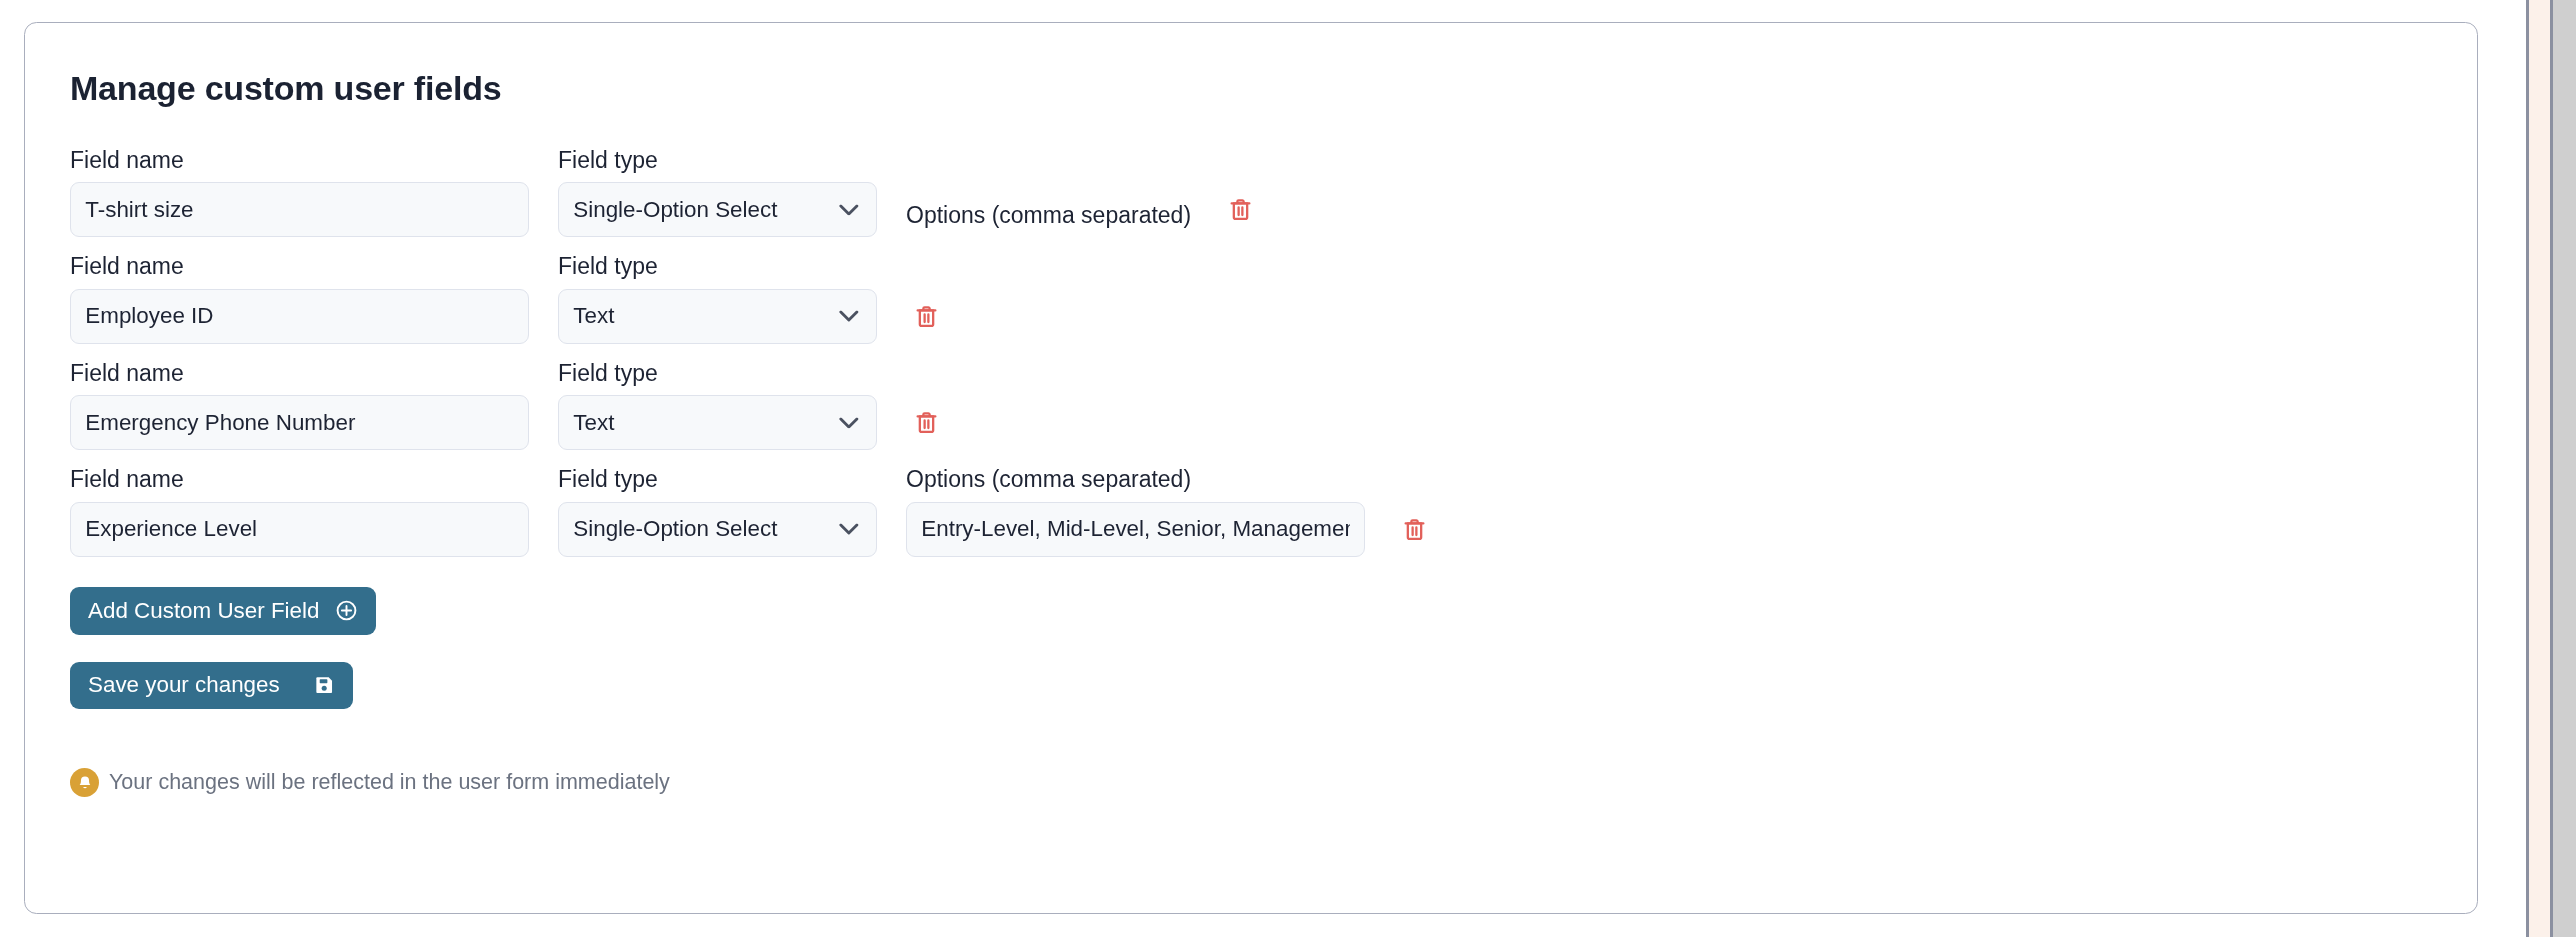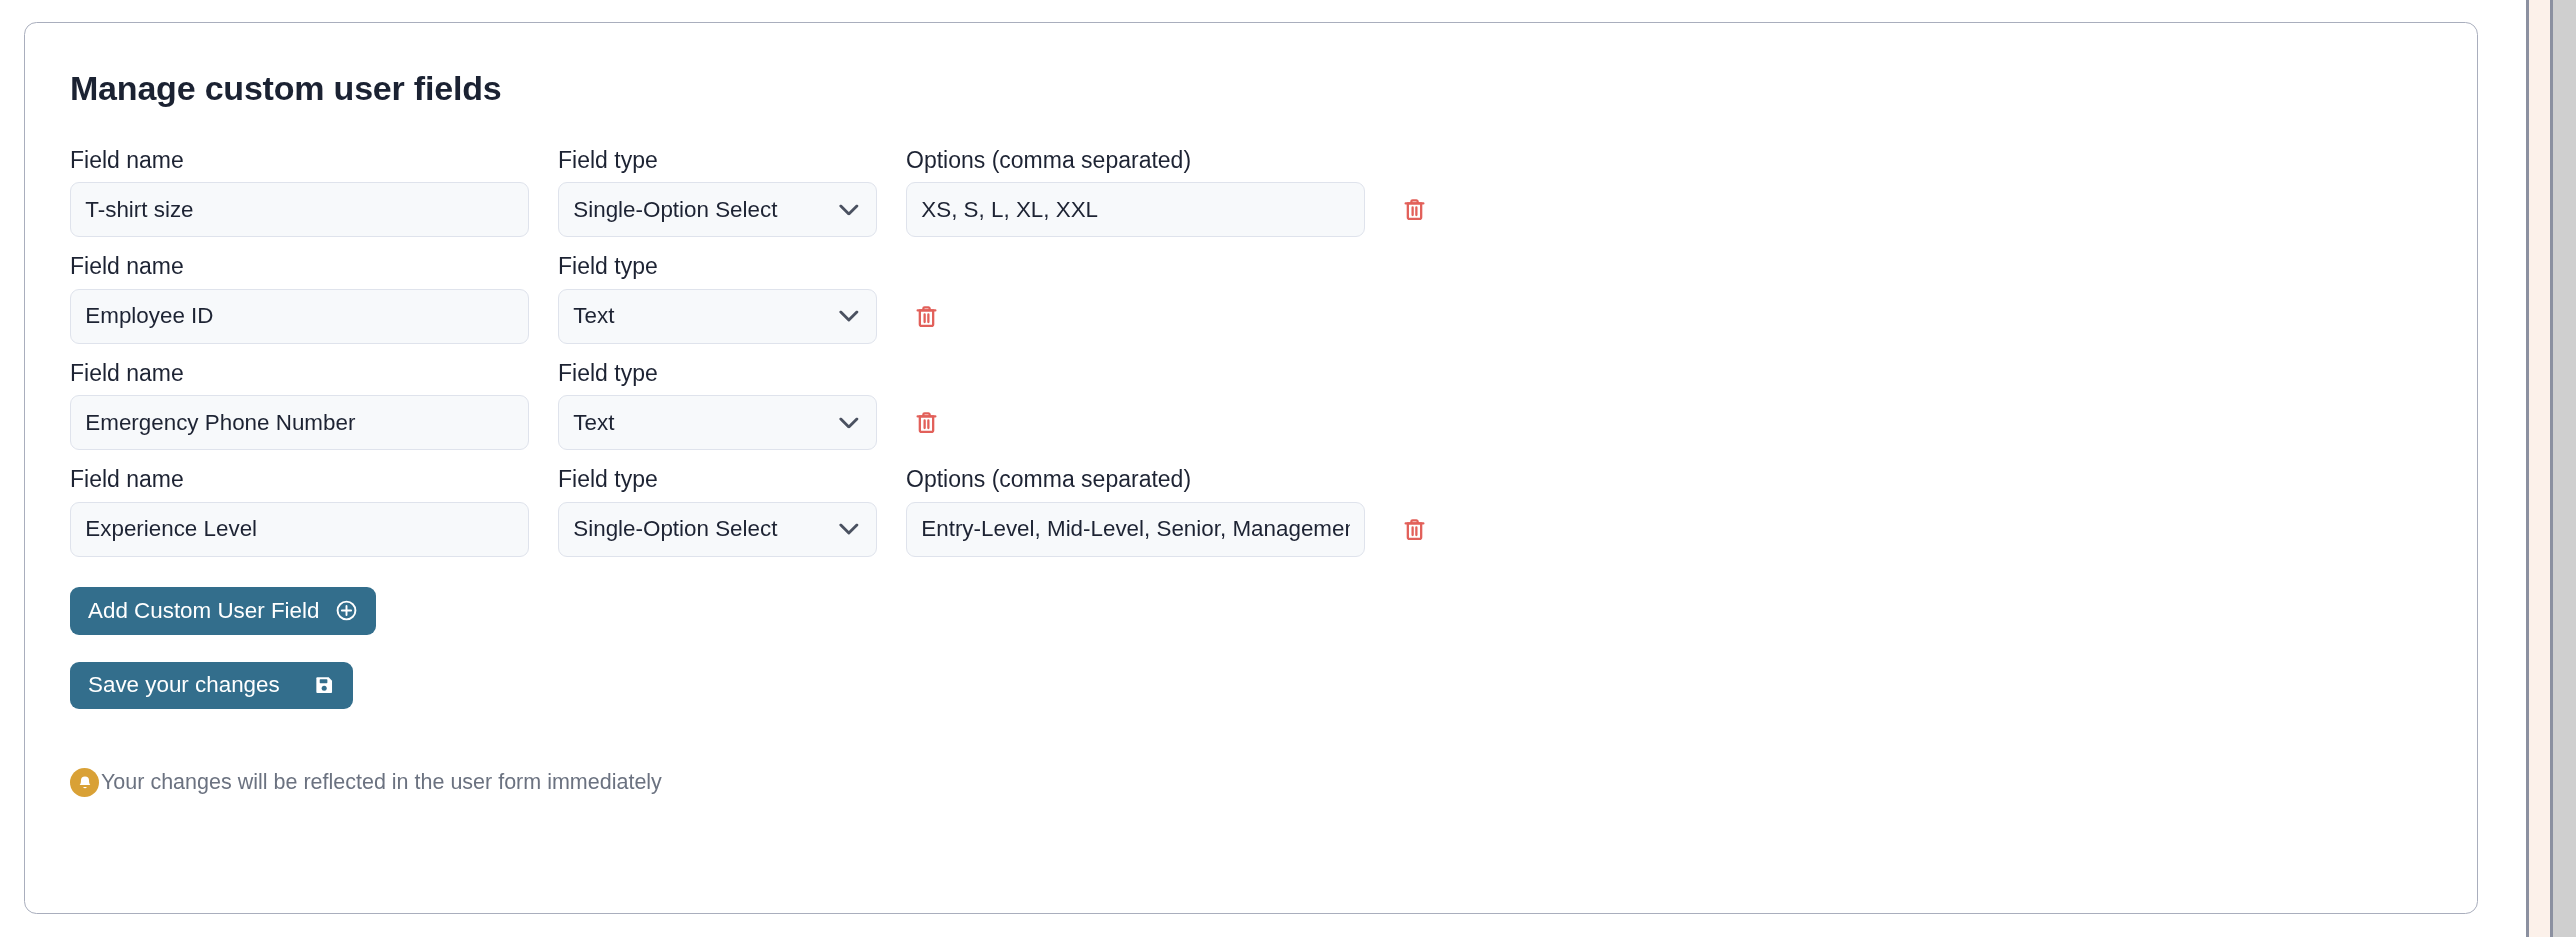--- a/index.html
+++ b/index.html
@@ -161,21 +161,21 @@
     line-height: 1;
   }
   .btn-add { margin-top: 14.3px; text-align: right; }
   .btn-save { margin-top: 27px; gap: 33px; }
   .btn svg { display: block; }
 
   
   .footnote {
     display: flex;
     align-items: center;
-    gap: 2px;
+    gap: 10px;
     margin-top: 59px;
     font-size: 21.5px;
     color: #6b7280;
   }
   .bell-badge {
     width: 29px; height: 29px;
     border-radius: 50%;
     background: #d9a136;
     display: flex; align-items: center; justify-content: center;
     flex: 0 0 auto;
@@ -203,21 +203,20 @@
           <span class="chevron">
             <svg viewBox="0 0 22 13" width="19.7" height="11.6">
                 <path d="M2 2 L11 11 L20 2" fill="none" stroke="#4b5261" stroke-width="3.2" stroke-linecap="round" stroke-linejoin="round"></path>
               </svg>
           </span>
         </div>
       </div>
 
       <div class="field-group">
         <span class="field-label">Options (comma separated)</span>
-        <input class="text-input input-options" type="text" value="XS, S, L, XL, XXL" style="">
       </div>
 
       <button class="trash-btn">
         <span>
           <svg viewBox="0 0 24 24" width="25" height="25">
             <path d="M3.5 6.2 H20.5" stroke="#e2605a" stroke-width="2.2" stroke-linecap="round"></path>
             <path d="M9 6.2 V4.4 a1.2 1.2 0 0 1 1.2-1.2 h3.6 A1.2 1.2 0 0 1 15 4.4 V6.2" fill="none" stroke="#e2605a" stroke-width="2.2" stroke-linejoin="round"></path>
             <path d="M5.6 6.2 h12.8 v13.2 a1.6 1.6 0 0 1-1.6 1.6 H7.2 a1.6 1.6 0 0 1-1.6-1.6 Z" fill="none" stroke="#e2605a" stroke-width="2.2" stroke-linejoin="round"></path>
             <path d="M10.2 10 V17.3 M13.8 10 V17.3" stroke="#e2605a" stroke-width="2.2" stroke-linecap="round"></path>
           </svg>

